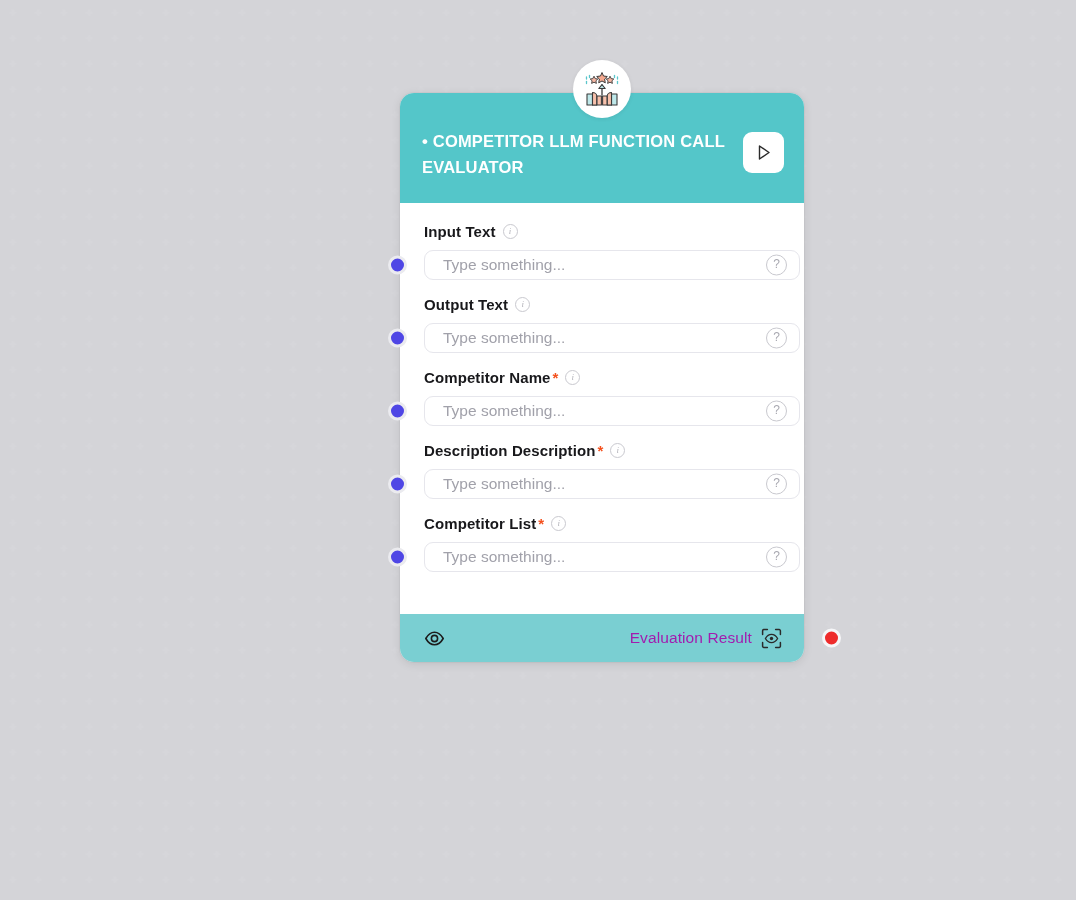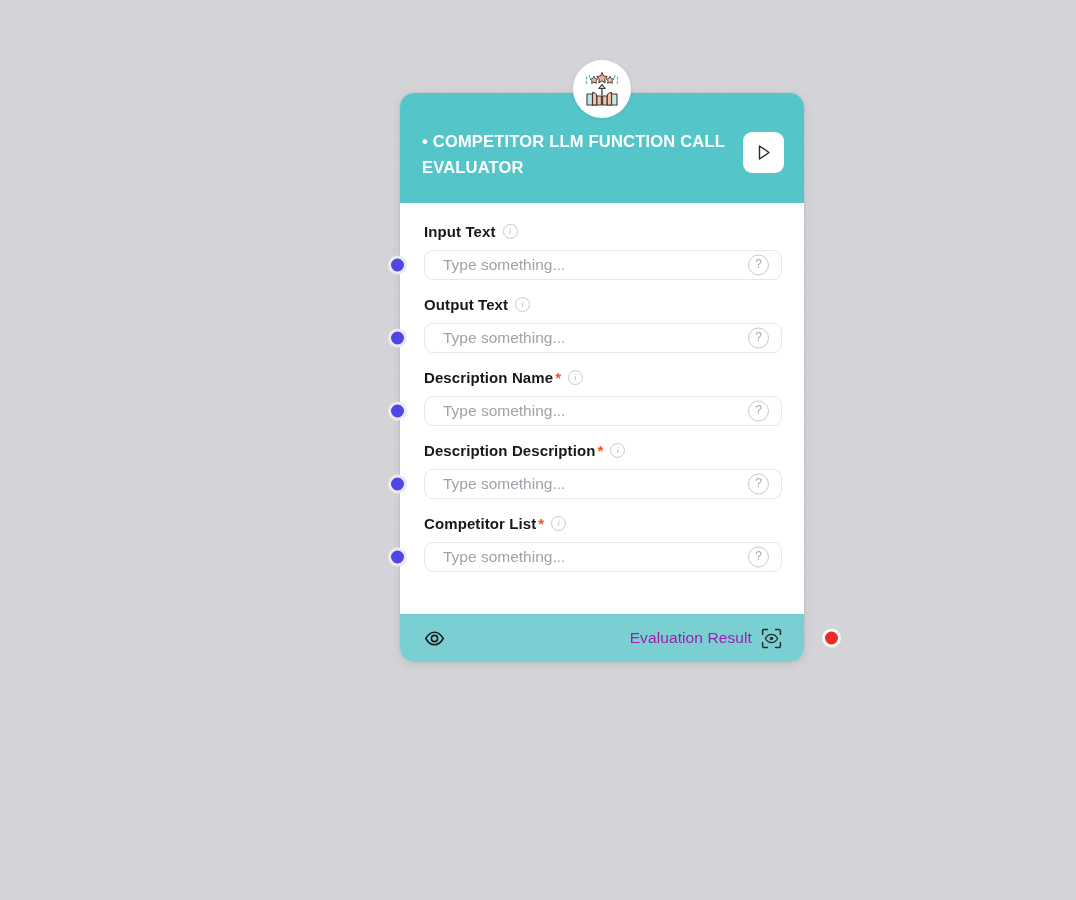--- a/index.html
+++ b/index.html
@@ -94,21 +94,21 @@
     background: #ffffff;
     display: flex;
     align-items: center;
     justify-content: center;
     box-shadow: 0 1px 4px rgba(0,0,0,0.08);
     overflow: hidden;
   }
 
   
   #node-body {
-    padding: 18px 22px 22px 24px;
+    padding: 18px 4px 22px 24px;
     background: #ffffff;
   }
   .field-block { position: relative; margin-bottom: 14px; }
   .field-block:last-child { margin-bottom: 20px; }
 
   .field-label-row {
     display: flex;
     align-items: center;
     gap: 5px;
     margin-bottom: 9px;
@@ -306,21 +306,21 @@
         </div>
         <div class="input-wrap">
           <span class="in-handle"></span>
           <input type="text" placeholder="Type something..." style="">
           <span class="help-icon">?</span>
         </div>
       </div>
 
       <div class="field-block">
         <div class="field-label-row">
-          <span class="field-label">Description Name</span>
+          <span class="field-label">Competitor Name</span>
           <span class="req-star">*</span>
           <span class="info-icon">i</span>
         </div>
         <div class="input-wrap">
           <span class="in-handle"></span>
           <input type="text" placeholder="Type something..." style="">
           <span class="help-icon">?</span>
         </div>
       </div>
 

